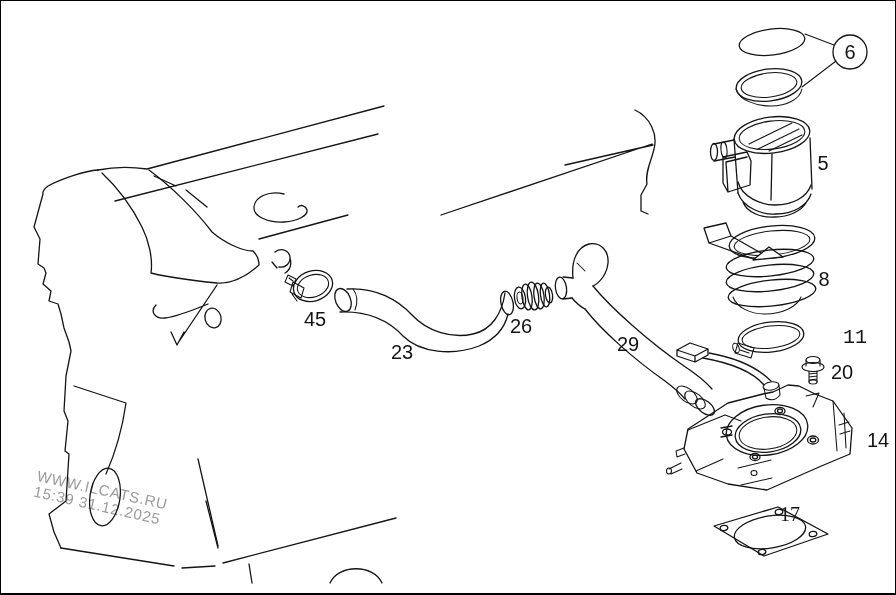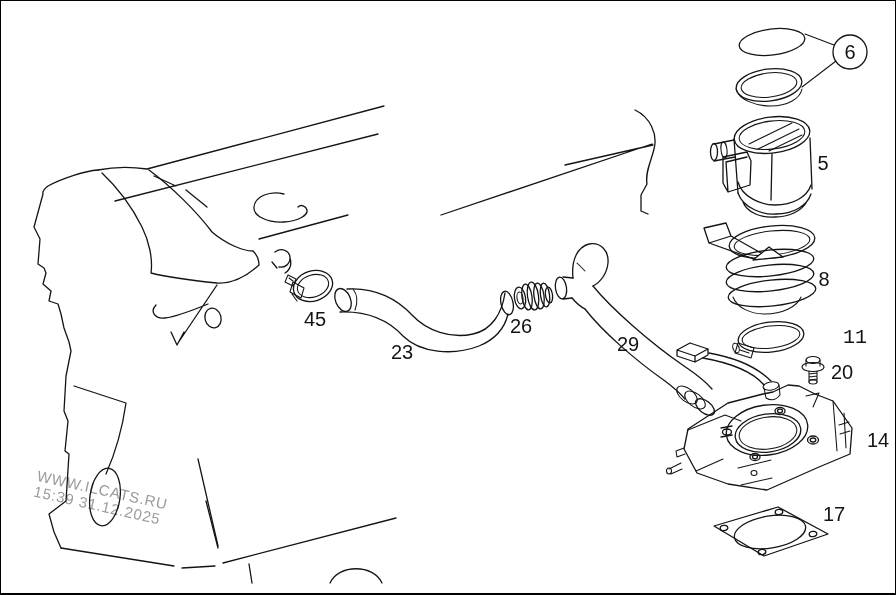--- a/index.html
+++ b/index.html
@@ -195,19 +195,19 @@
     </g>
   </svg>
 
   <div id="callouts">
       <div class="callout" style="left: 849px; top: 51px;">6</div>
       <div class="callout" style="left: 822px; top: 162px;">5</div>
       <div class="callout" style="left: 823px; top: 278px;">8</div>
       <div class="callout" style="left: 854px; top: 336px; font-family: Liberation Mono, monospace;">11</div>
       <div class="callout" style="left: 841px; top: 371px;">20</div>
       <div class="callout" style="left: 869px; top: 439px; margin-left: 8px;">14</div>
-      <div class="callout" style="left: 833px; top: 513px;">17</div>
+      <div class="callout" style="left: 789px; top: 513px; font-family: Liberation Serif, serif;">17</div>
       <div class="callout" style="left: 627px; top: 306px; margin-top: 37px;">29</div>
       <div class="callout" style="left: 520px; top: 325px;">26</div>
       <div class="callout" style="left: 401px; top: 351px;">23</div>
       <div class="callout" style="left: 314px; top: 318px;">45</div>
     </div>
 </div>
 
 </body></html>

